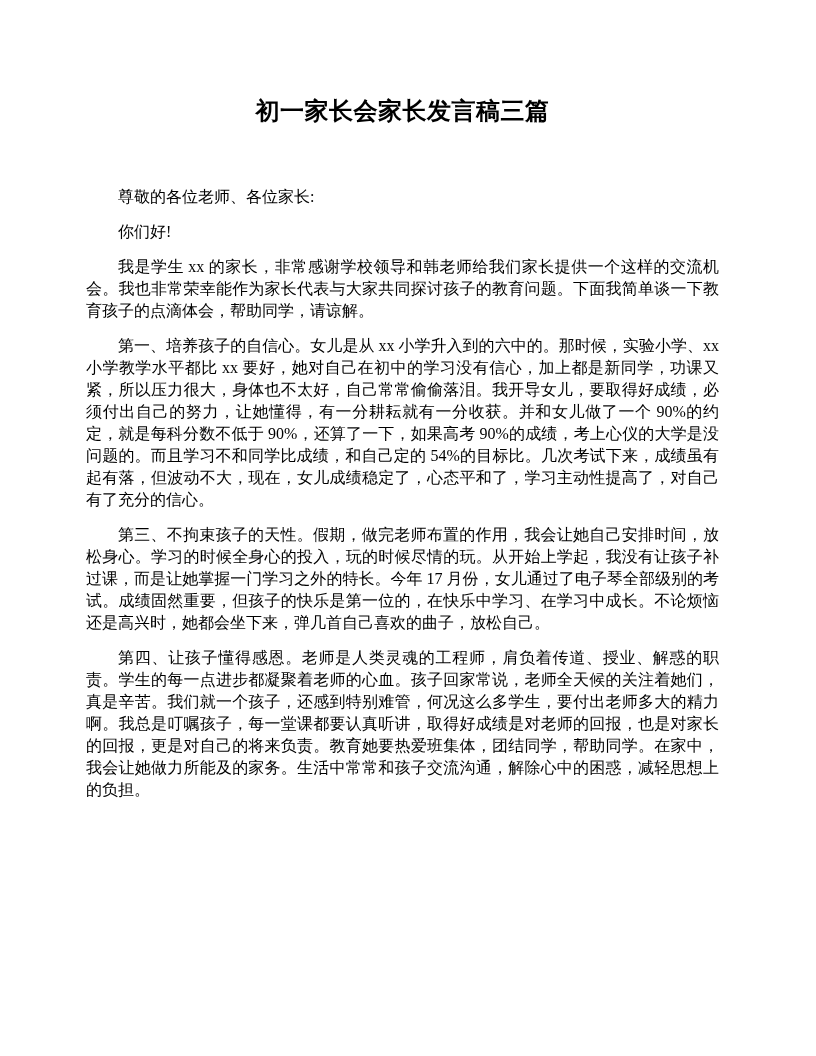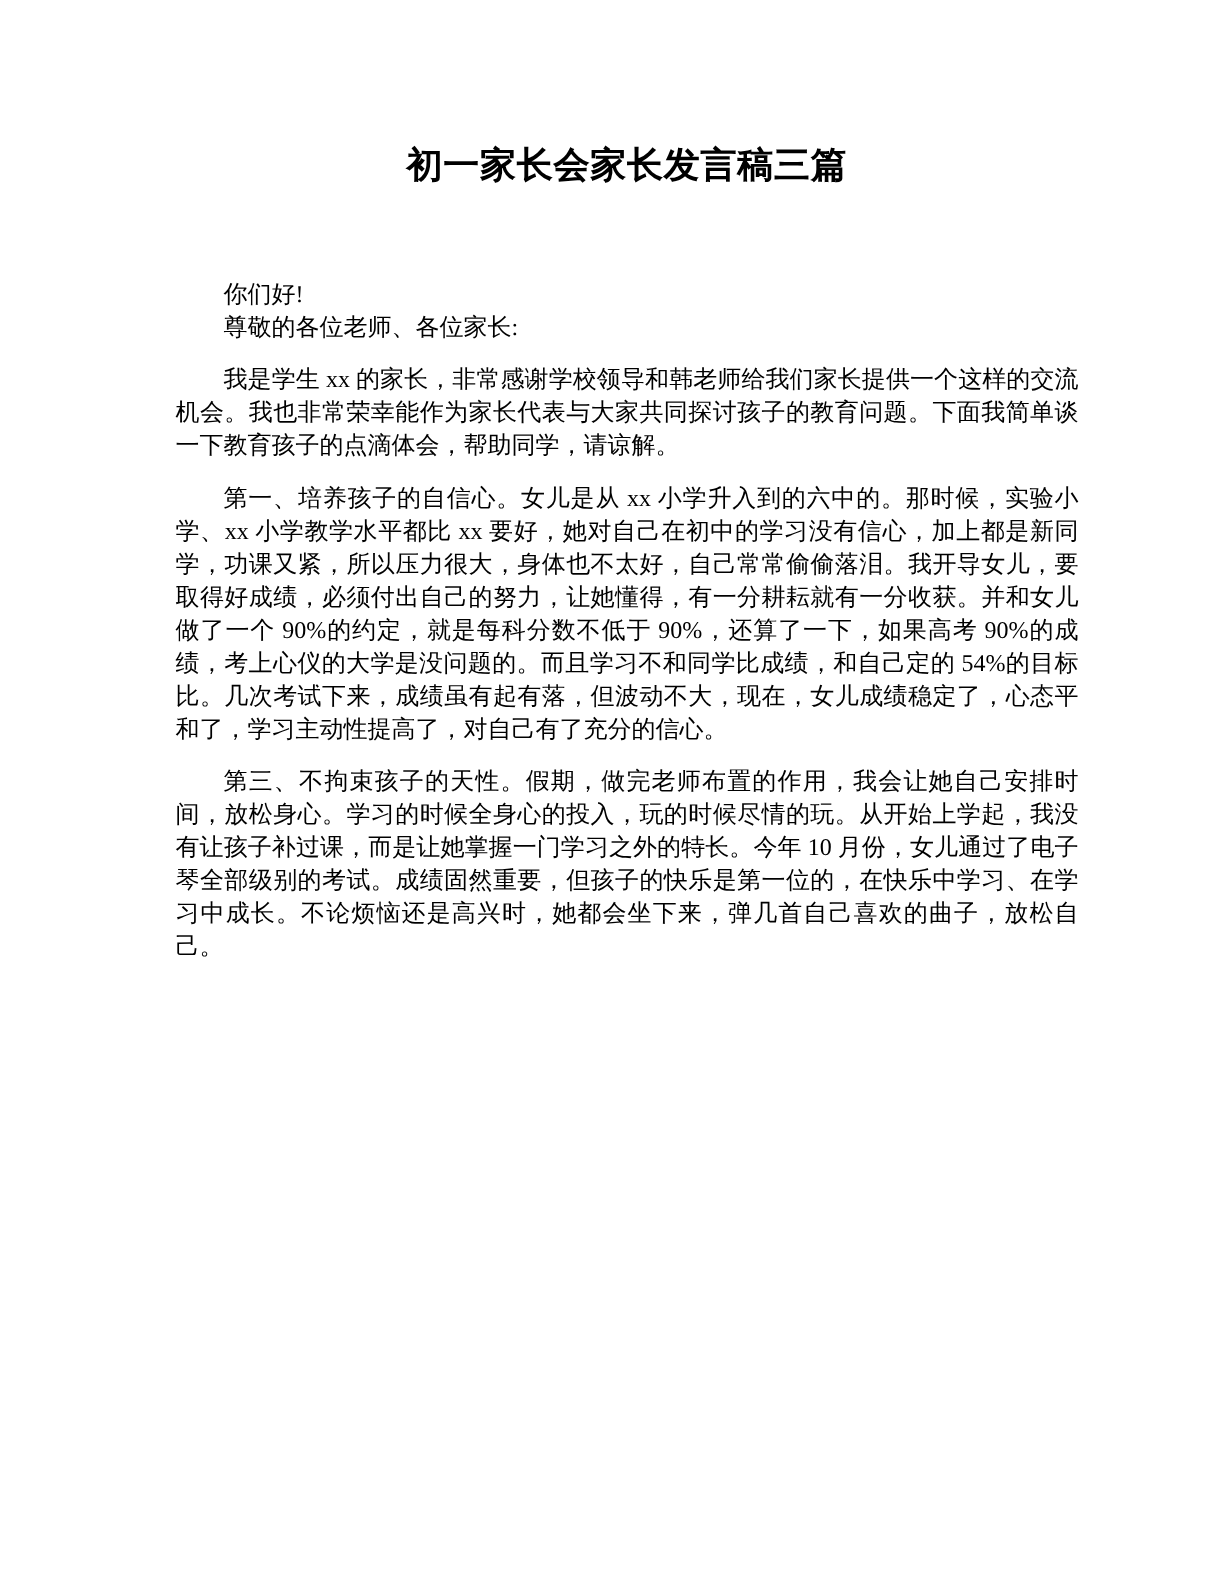--- a/index.html
+++ b/index.html
@@ -7,21 +7,21 @@
     padding: 0;
     background: #ffffff;
   }
   .page {
     position: relative;
     width: 816px;
     height: 1056px;
     margin: 0 auto;
     background: #ffffff;
     box-sizing: border-box;
-    padding: 96px 97px 40px 117px;
+    padding: 96px 97px 40px 86px;
     font-family: "Liberation Serif", "DejaVu Serif", serif;
     color: #000000;
     overflow: hidden;
   }
   .doc-title {
     margin: 0 0 60px 0;
     font-size: 24px;
     line-height: 30px;
     font-weight: bold;
     text-align: center;
@@ -46,25 +46,26 @@
   }
 </style>
 </head>
 <body>
 
 <div class="page">
   <h1 class="doc-title">初一家长会家长发言稿三篇</h1>
 
   <div>
 
+    <p class="para no-gap">尊敬的各位老师、各位家长:</p>
+
     <p class="para">你们好!</p>
-
-    <p class="para no-gap">尊敬的各位老师、各位家长:</p>
 
     <p class="para">我是学生 xx 的家长，非常感谢学校领导和韩老师给我们家长提供一个这样的交流机会。我也非常荣幸能作为家长代表与大家共同探讨孩子的教育问题。下面我简单谈一下教育孩子的点滴体会，帮助同学，请谅解。</p>
 
     <p class="para">第一、培养孩子的自信心。女儿是从 xx 小学升入到的六中的。那时候，实验小学、xx 小学教学水平都比 xx 要好，她对自己在初中的学习没有信心，加上都是新同学，功课又紧，所以压力很大，身体也不太好，自己常常偷偷落泪。我开导女儿，要取得好成绩，必须付出自己的努力，让她懂得，有一分耕耘就有一分收获。并和女儿做了一个 90%的约定，就是每科分数不低于 90%，还算了一下，如果高考 90%的成绩，考上心仪的大学是没问题的。而且学习不和同学比成绩，和自己定的 54%的目标比。几次考试下来，成绩虽有起有落，但波动不大，现在，女儿成绩稳定了，心态平和了，学习主动性提高了，对自己有了充分的信心。</p>
 
 
-    <p class="para">第三、不拘束孩子的天性。假期，做完老师布置的作用，我会让她自己安排时间，放松身心。学习的时候全身心的投入，玩的时候尽情的玩。从开始上学起，我没有让孩子补过课，而是让她掌握一门学习之外的特长。今年 10 月份，女儿通过了电子琴全部级别的考试。成绩固然重要，但孩子的快乐是第一位的，在快乐中学习、在学习中成长。不论烦恼还是高兴时，她都会坐下来，弹几首自己喜欢的曲子，放松自己。</p>
+    <p class="para">第三、不拘束孩子的天性。假期，做完老师布置的作用，我会让她自己安排时间，放松身心。学习的时候全身心的投入，玩的时候尽情的玩。从开始上学起，我没有让孩子补过课，而是让她掌握一门学习之外的特长。今年 17 月份，女儿通过了电子琴全部级别的考试。成绩固然重要，但孩子的快乐是第一位的，在快乐中学习、在学习中成长。不论烦恼还是高兴时，她都会坐下来，弹几首自己喜欢的曲子，放松自己。</p>
 
+    <p class="para">第四、让孩子懂得感恩。老师是人类灵魂的工程师，肩负着传道、授业、解惑的职责。学生的每一点进步都凝聚着老师的心血。孩子回家常说，老师全天候的关注着她们，真是辛苦。我们就一个孩子，还感到特别难管，何况这么多学生，要付出老师多大的精力啊。我总是叮嘱孩子，每一堂课都要认真听讲，取得好成绩是对老师的回报，也是对家长的回报，更是对自己的将来负责。教育她要热爱班集体，团结同学，帮助同学。在家中，我会让她做力所能及的家务。生活中常常和孩子交流沟通，解除心中的困惑，减轻思想上的负担。</p>
   </div>
 </div>
 
 </body></html>

